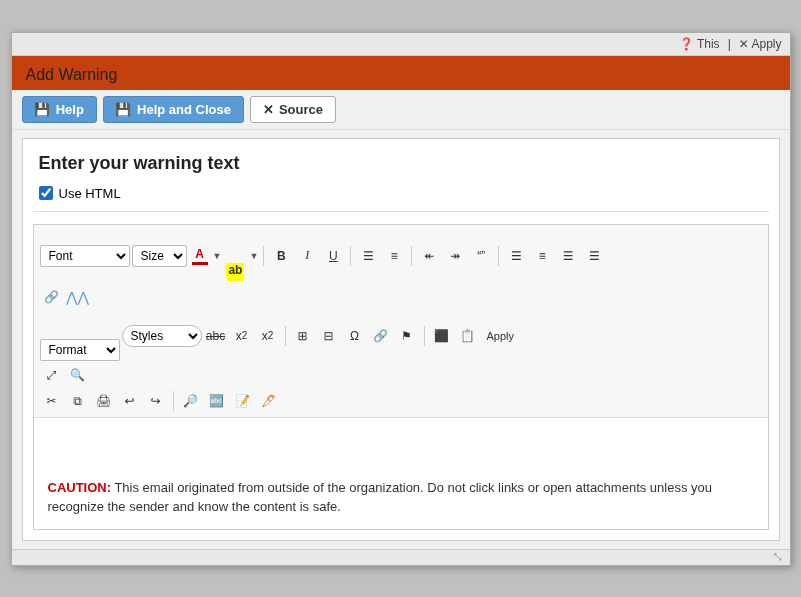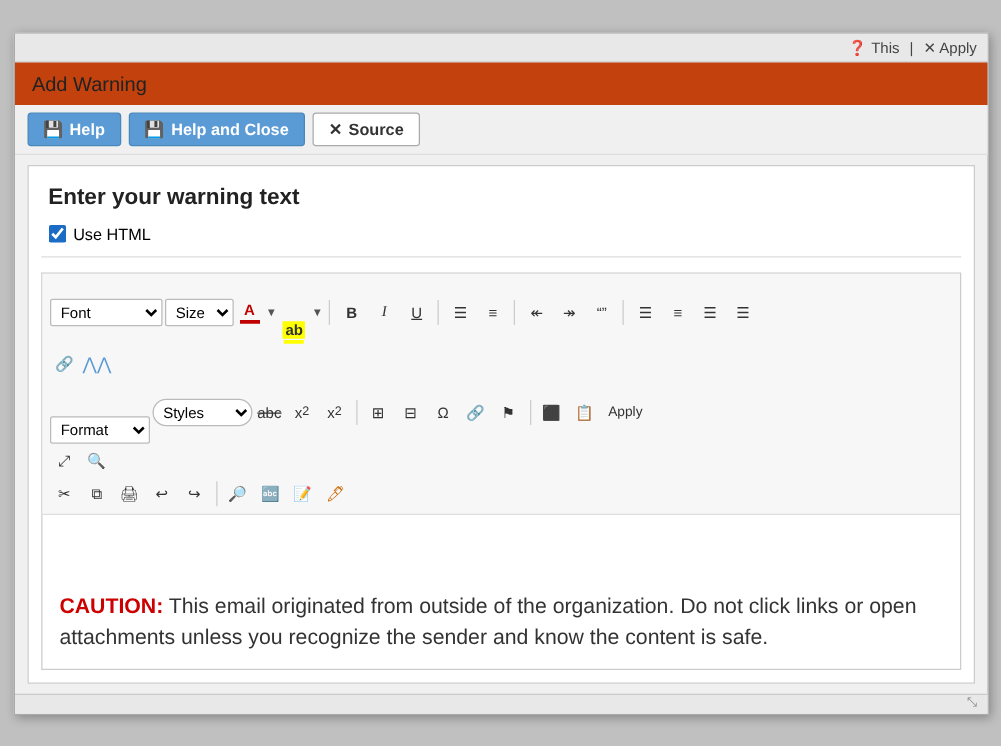--- a/index.html
+++ b/index.html
@@ -150,21 +150,21 @@
     .tb-btn.bold { font-weight: bold; }
     .tb-btn.italic { font-style: italic; font-family: serif; }
     .tb-btn.underline { text-decoration: underline; }
     .editor-body {
       flex: 1;
       padding: 12px 14px;
       overflow-y: auto;
       min-height: 80px;
     }
     .warning-text {
-      font-size: 17px;
+      font-size: 13px;
       line-height: 1.5;
       color: #333;
       margin-top: 48px;
     }
     .warning-text .caution-label {
       color: #cc0000;
       font-weight: bold;
     }
     .dialog-footer {
       height: 16px;

